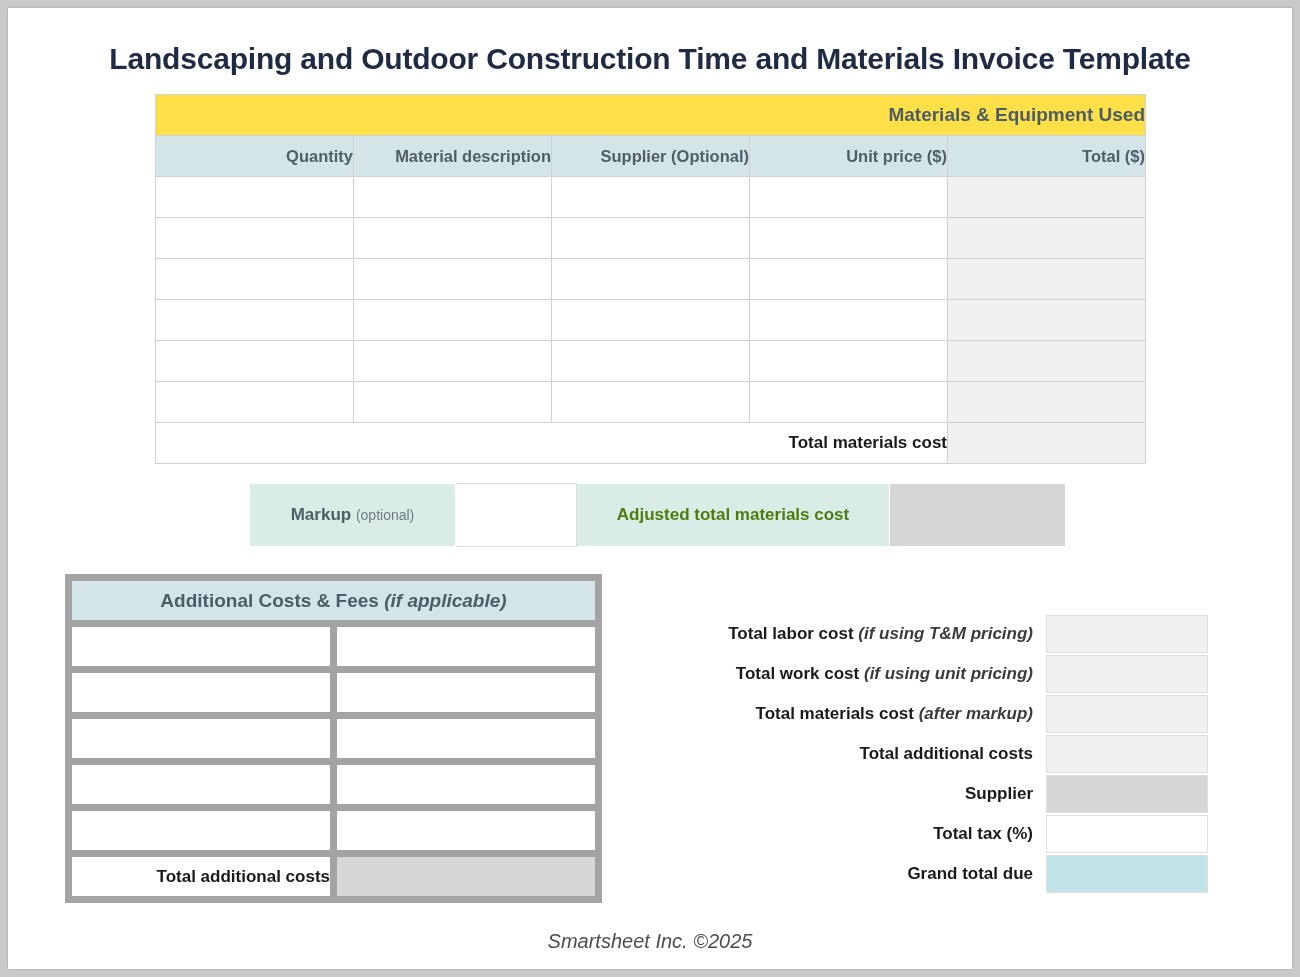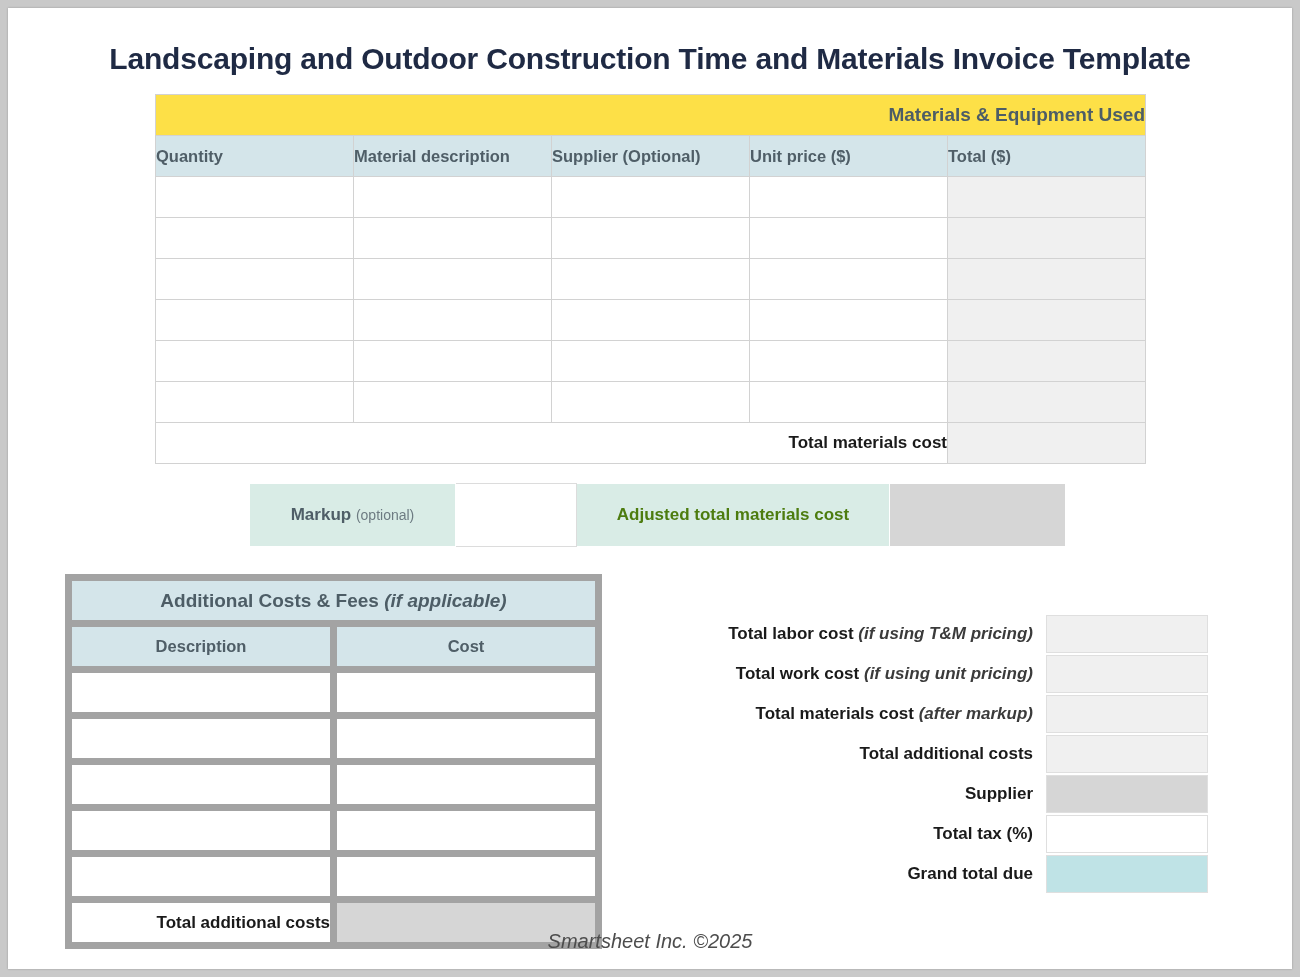--- a/index.html
+++ b/index.html
@@ -54,21 +54,21 @@
     font-size: 19px;
     font-weight: bold;
     text-align: right;
     height: 38px;
   }
   .mat-head td {
     background: #d4e5ea;
     color: #4f5e67;
     font-size: 16.5px;
     font-weight: bold;
-    text-align: left;
+    text-align: right;
     height: 40px;
   }
   .mat-row td { background: #ffffff; }
   .mat-row td.shaded { background: #f0f0f0; }
   .mat-total-label {
     text-align: right;
     padding-right: 12px;
     font-size: 17px;
     font-weight: bold;
     color: #1a1a1a;
@@ -294,24 +294,20 @@
     </table>
 
   <table class="addcosts">
     <tbody>
         <tr>
       <td class="ac-banner" colspan="2">
         <span>Additional Costs &amp; Fees</span>
         <span class="it">(if applicable)</span>
       </td>
     </tr>
-    <tr class="ac-head">
-      <td style="width:409px">Description</td>
-      <td style="width:128px">Cost</td>
-    </tr>
     <tr class="ac-row">
       <td></td>
       <td></td>
     </tr>
     <tr class="ac-row">
       <td></td>
       <td></td>
     </tr>
     <tr class="ac-row">
       <td></td>

